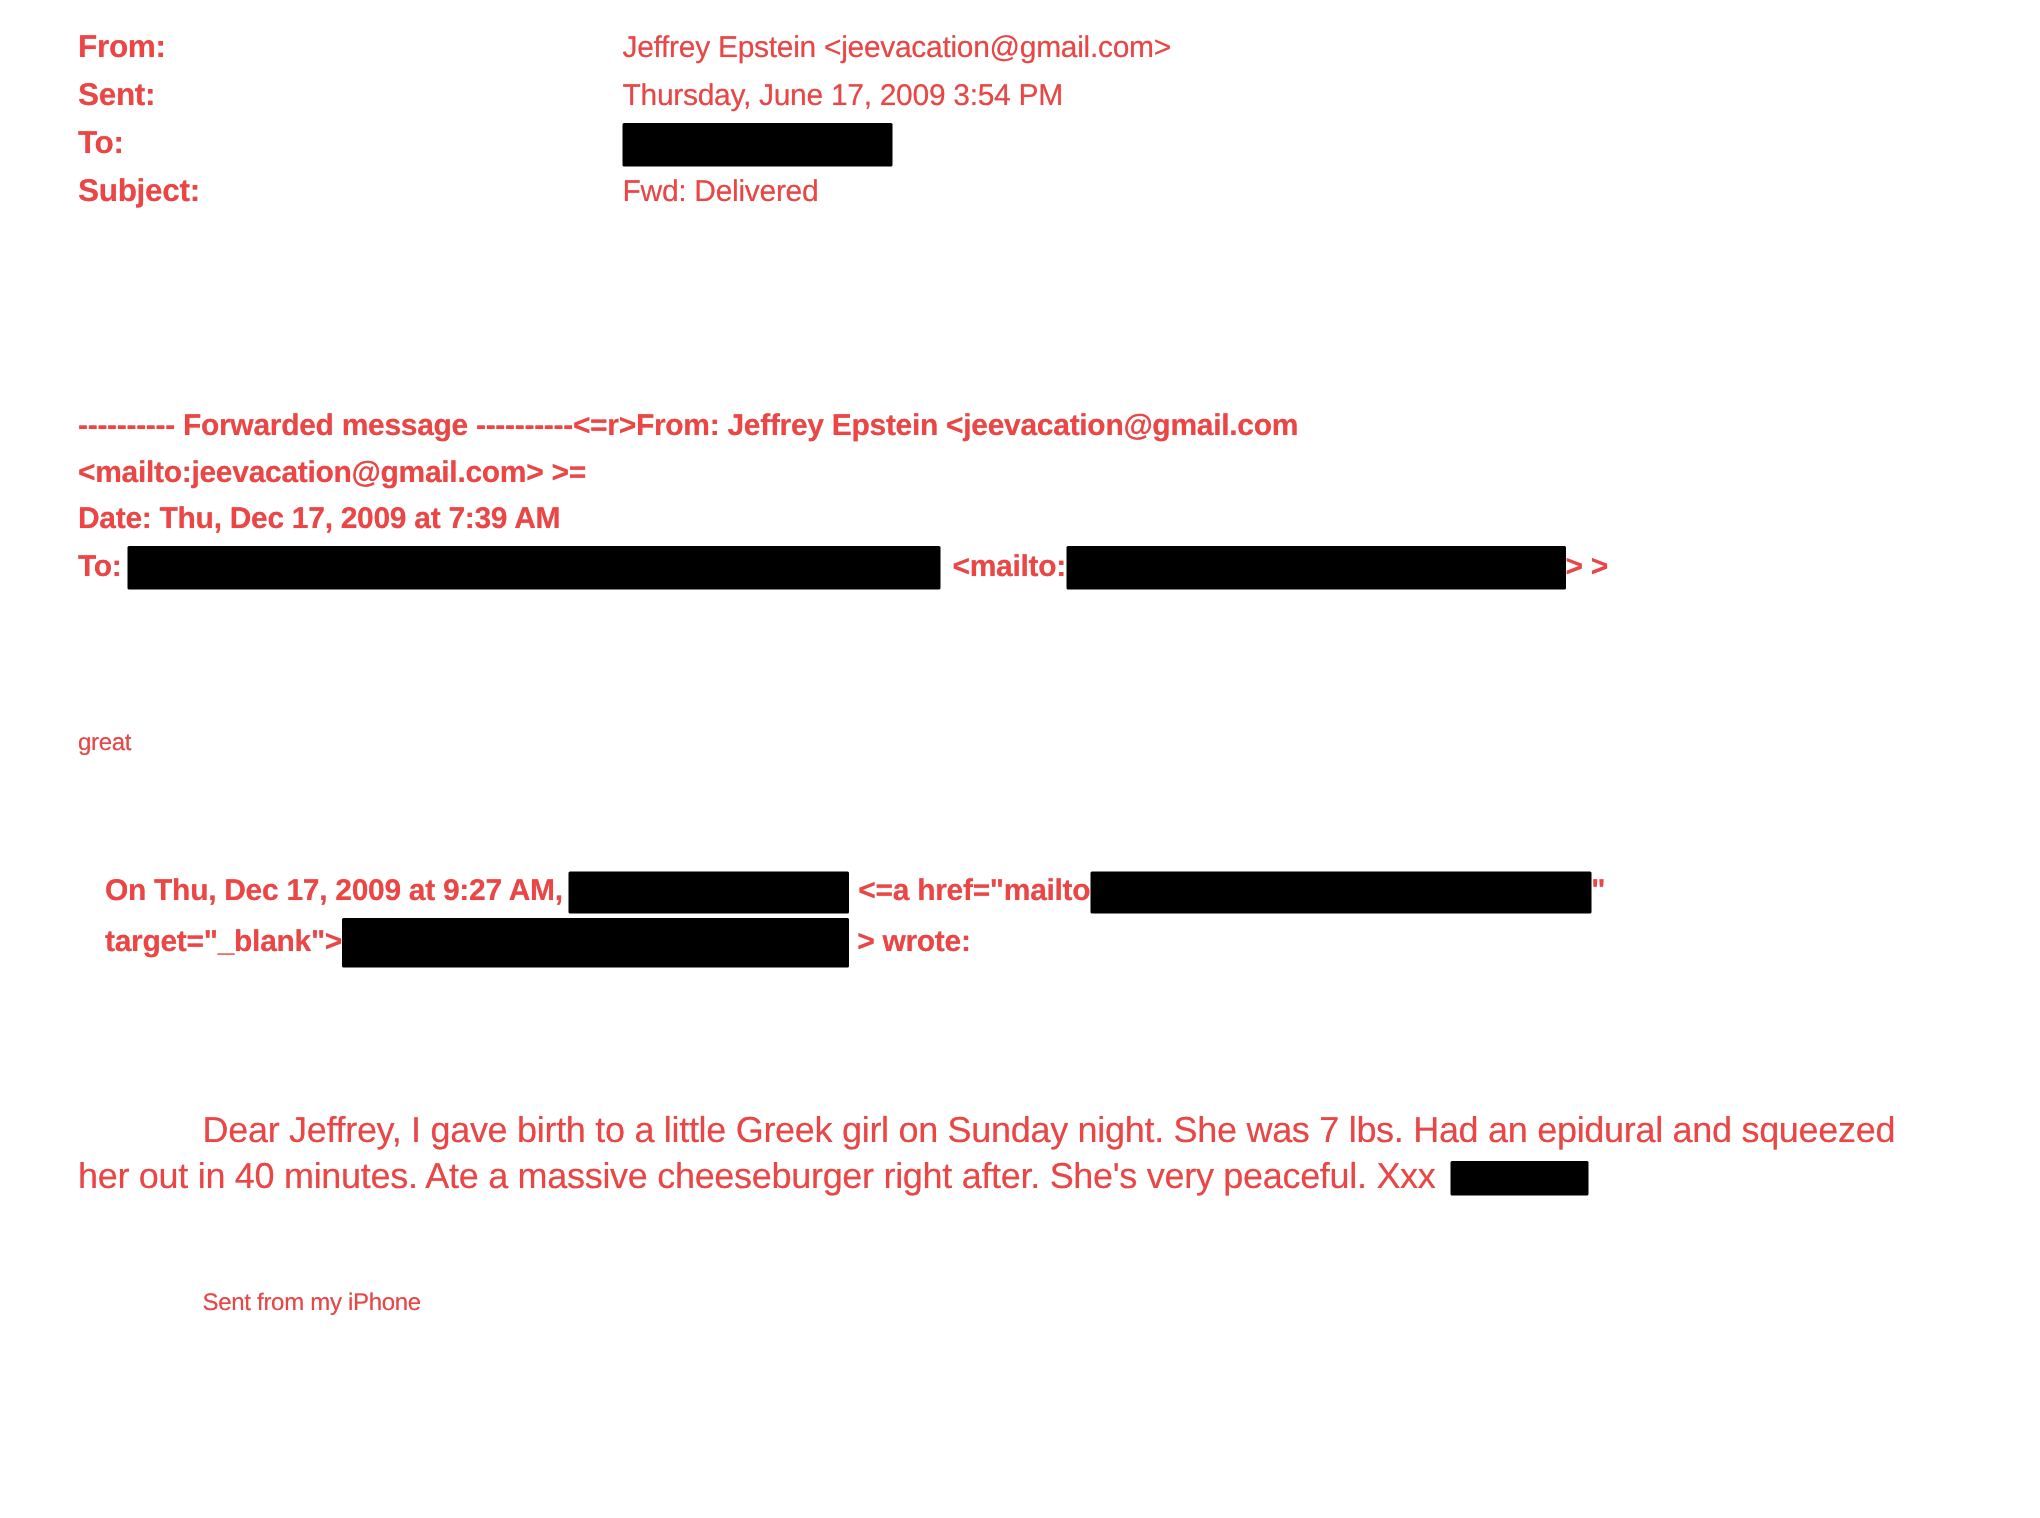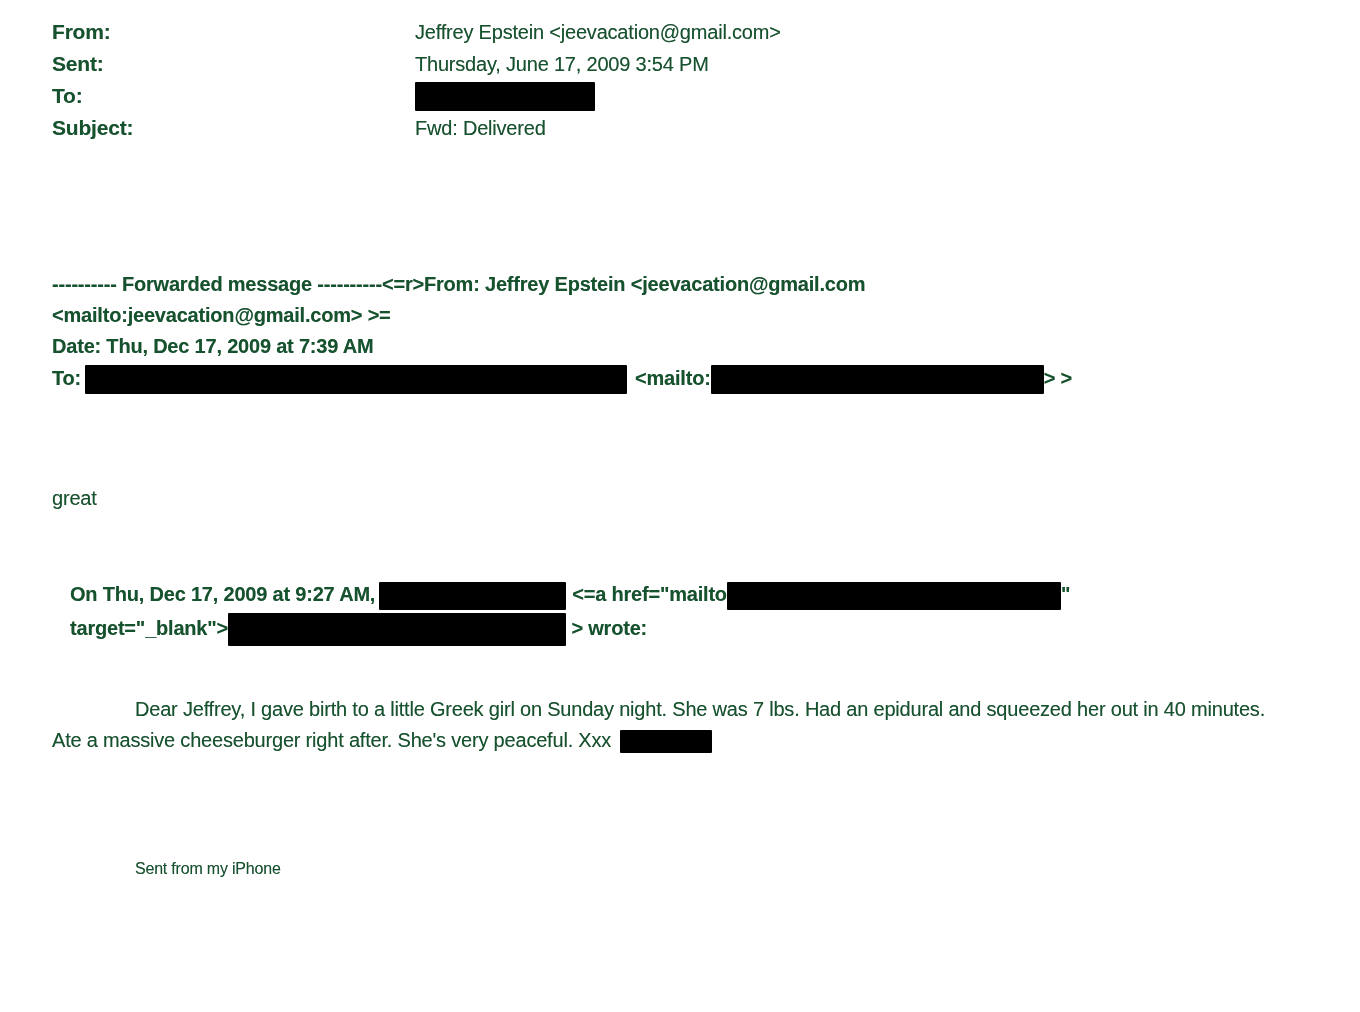--- a/index.html
+++ b/index.html
@@ -7,21 +7,21 @@
     padding: 0;
     background: #ffffff;
   }
   .page {
     position: relative;
     width: 1360px;
     height: 1012px;
     background: #ffffff;
     overflow: hidden;
     font-family: "Liberation Sans", "DejaVu Sans", sans-serif;
-    color: #14532d;
+    color: #ef4444;
     text-shadow: 0 0 0.6px rgba(30,30,30,0.38);
     letter-spacing: -0.2px;
   }
 
   
   .email-header {
     position: absolute;
     left: 52px;
     top: 16px;
     font-size: 20px;
@@ -64,43 +64,43 @@
     line-height: 31px;
   }
   .fwd-line { white-space: nowrap; font-weight: bold; }
   .to-line  { height: 33px; line-height: 33px; }
 
   
   .reply-text {
     position: absolute;
     left: 52px;
     top: 487px;
-    font-size: 20px;
+    font-size: 16px;
   }
 
   
   .quote-attr {
     position: absolute;
     left: 52px;
     top: 577px;
     width: 1240px;
     font-size: 20px;
     line-height: 34px;
     margin-left: 18px;
   }
   .quote-attr .fwd-line { height: 34px; }
 
   
   .body-par {
     position: absolute;
     left: 52px;
-    top: 694px;
+    top: 738px;
     width: 1245px;
     margin: 0;
-    font-size: 20px;
+    font-size: 24px;
     line-height: 31px;
     text-indent: 83px;
   }
 
   
   .signature {
     position: absolute;
     left: 135px;
     top: 860px;
     font-size: 16px;

